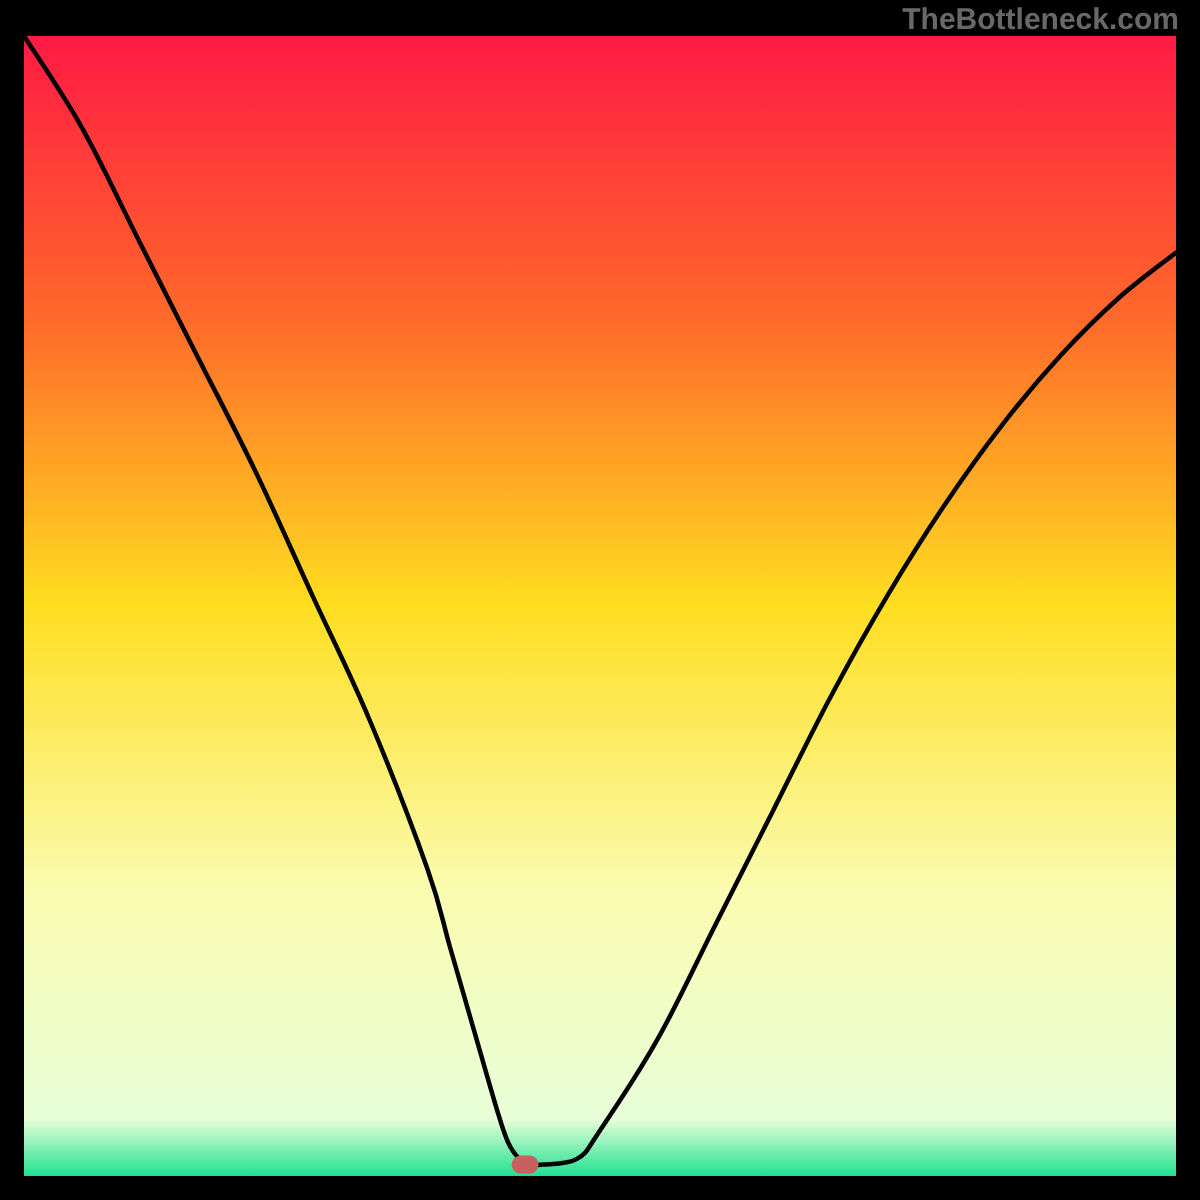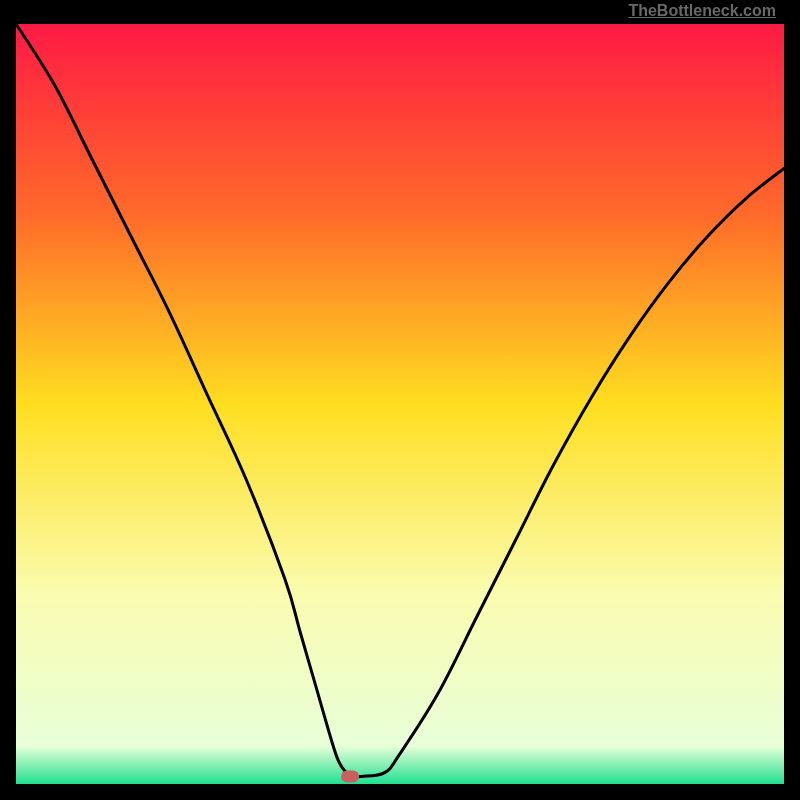--- a/index.html
+++ b/index.html
@@ -13,26 +13,25 @@
   }
   .chart-container {
     position: relative;
     width: 800px;
     height: 800px;
     background: #000;
   }
   .watermark {
     position: absolute;
     top: 2px;
-    right: 24px;
+    right: 14px;
     color: #686868;
-    font-size: 16px;
+    font-size: 20px;
     font-weight: 600;
     z-index: 10;
-    text-decoration: underline;
   }
   .plot-area {
     position: absolute;
     left: 16px;
     top: 24px;
     width: 768px;
     height: 760px;
   }
   svg {
     display: block;

